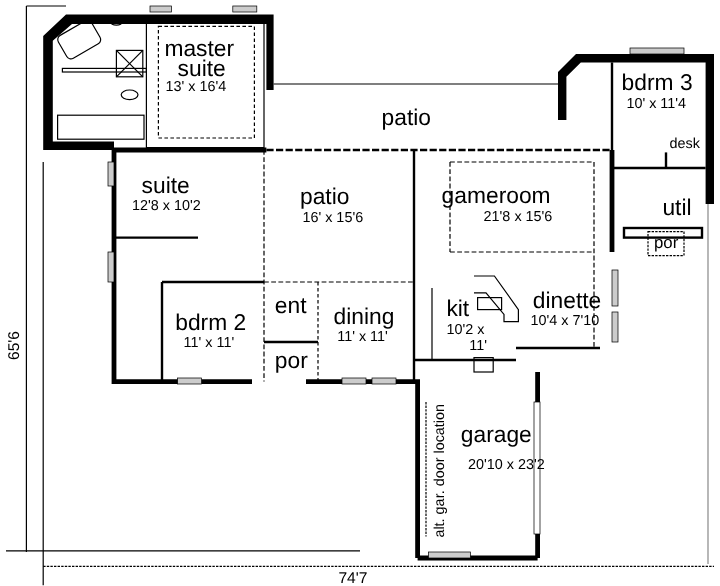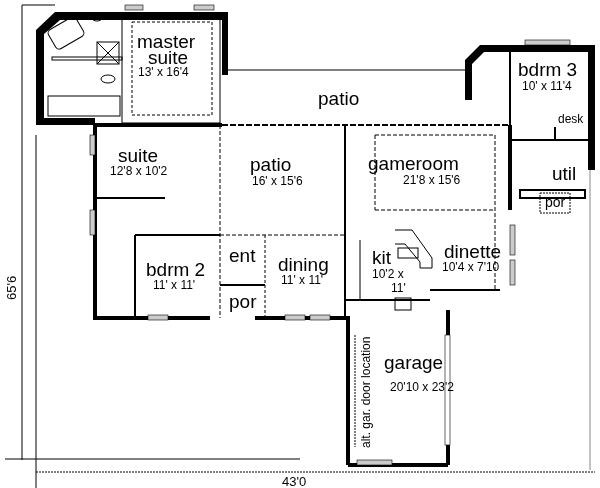--- a/index.html
+++ b/index.html
@@ -144,13 +144,13 @@
 
 <div class="lbl room-name" style="left:444px;top:242px;">dinette</div>
 <div class="lbl room-dim" style="left:442px;top:261px;">10'4 x 7'10</div>
 
 <div class="lbl room-name" style="left:384px;top:353px;">garage</div>
 <div class="lbl room-dim" style="left:390px;top:381px;">20'10 x 23'2</div>
 
 <div class="lbl small vert" style="left:360px;top:448px;">alt. gar. door location</div>
 
 <div class="lbl dimtext vert" style="left:5px;top:300px;">65'6</div>
-<div class="lbl dimtext" style="left:282px;top:475px;">43'0</div>
+<div class="lbl dimtext" style="left:282px;top:475px;">74'7</div>
 
 </body></html>

